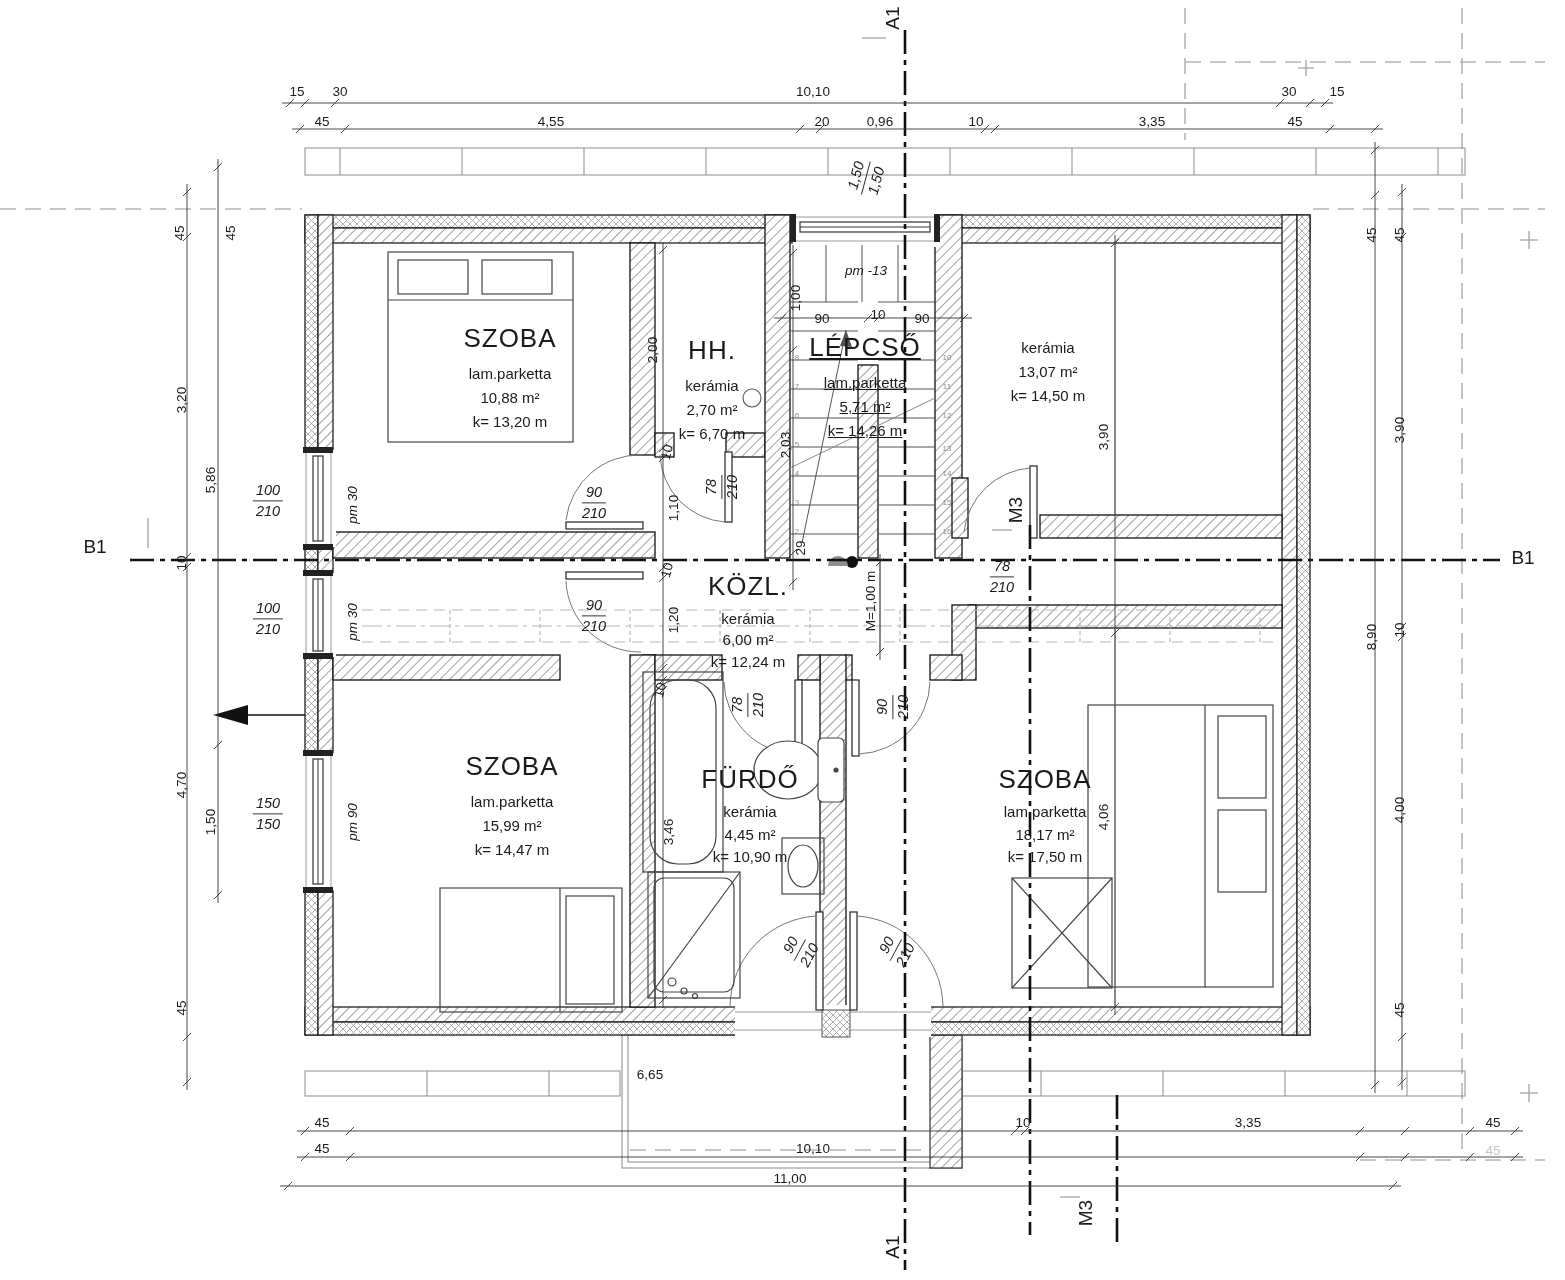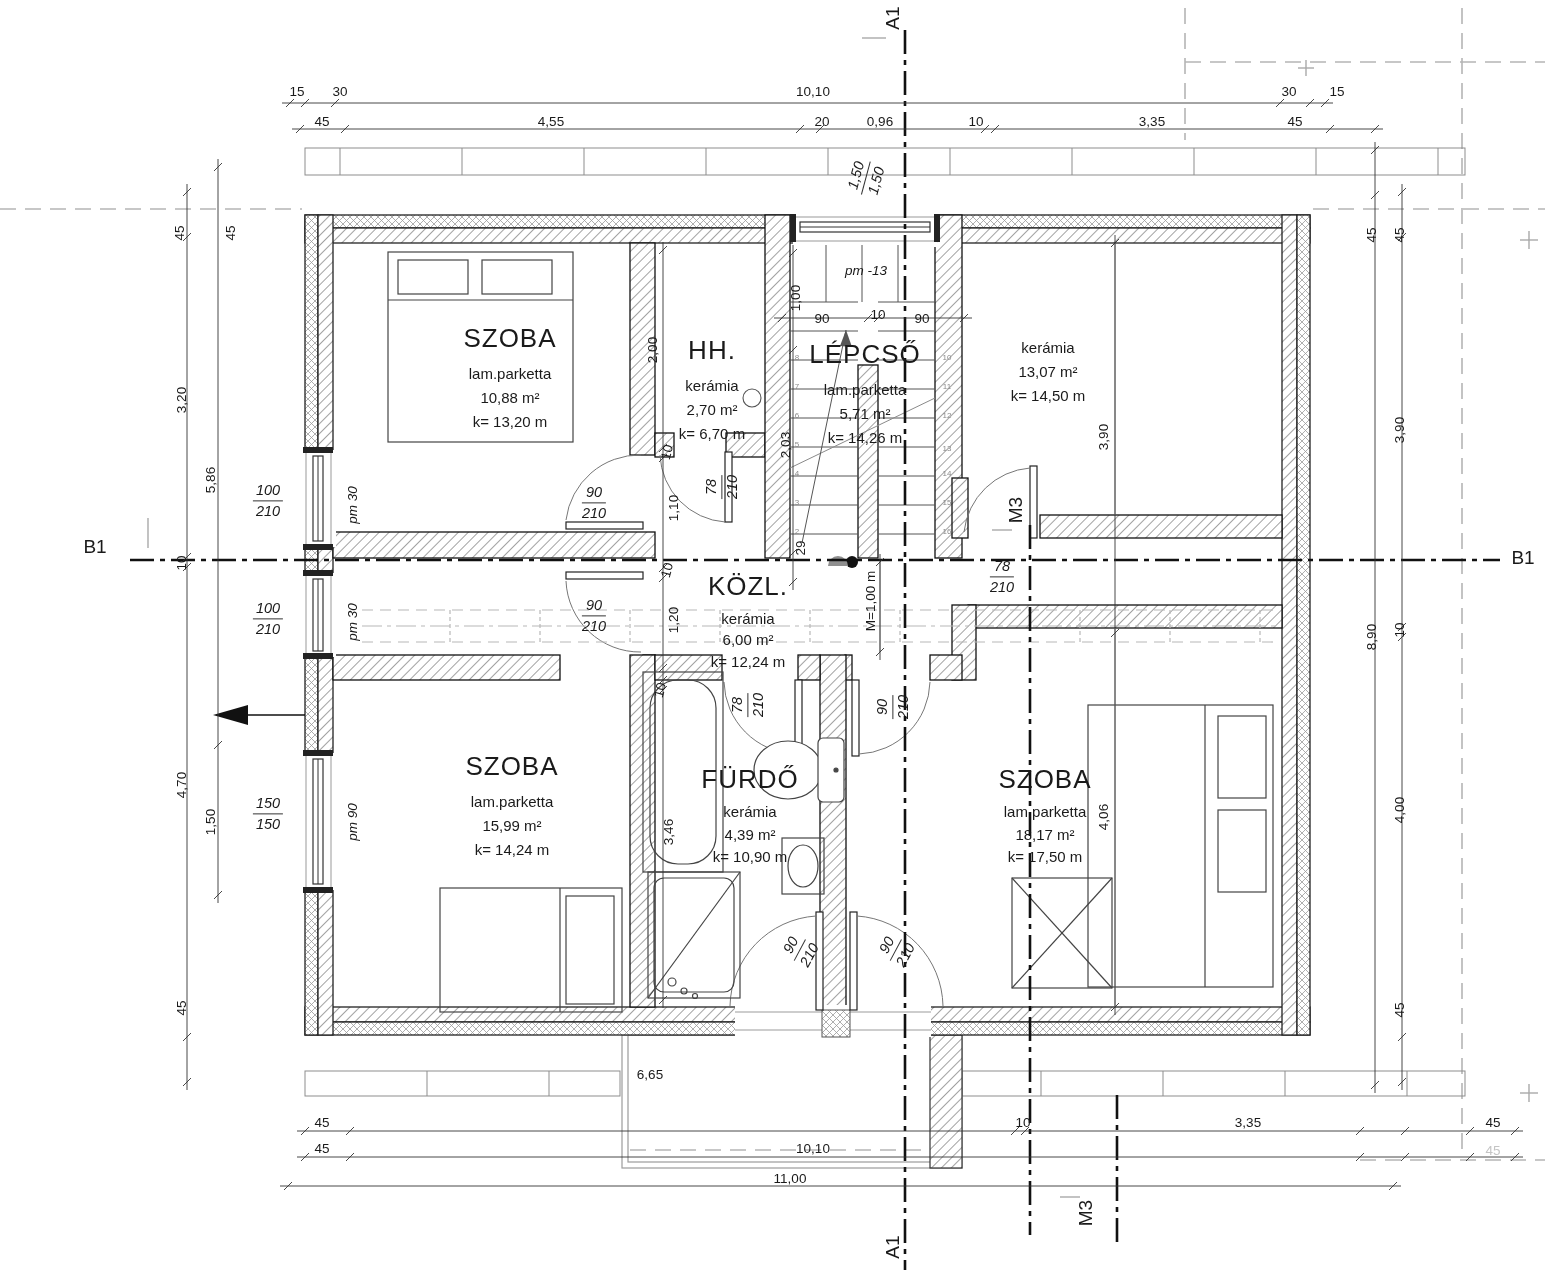--- a/index.html
+++ b/index.html
@@ -311,47 +311,47 @@
     <span class="ln">lam.parketta</span>
     <span class="ln">10,88 m²</span>
     <span class="ln">k= 13,20 m</span>
   </div>
   <div class="room" style="left:630px;top:330px;width:164px;">
     <span class="nm">HH.</span>
     <span class="ln">kerámia</span>
     <span class="ln">2,70 m²</span>
     <span class="ln">k= 6,70 m</span>
   </div>
-  <div class="room" style="left:782px;top:334px;width:166px;">
+  <div class="room" style="left:782px;top:327px;width:166px;text-decoration:underline;">
     <span class="nm">LÉPCSŐ</span>
     <span class="ln">lam.parketta</span>
     <span class="ln">5,71 m²</span>
     <span class="ln">k= 14,26 m</span>
   </div>
   <div class="room" style="left:948px;top:336px;width:200px;">
     <span class="ln">kerámia</span>
     <span class="ln">13,07 m²</span>
     <span class="ln">k= 14,50 m</span>
   </div>
   <div class="room" style="left:648px;top:568px;width:200px;line-height:1.45;">
     <span class="nm">KÖZL.</span>
     <span class="ln">kerámia</span>
     <span class="ln">6,00 m²</span>
     <span class="ln">k= 12,24 m</span>
   </div>
   <div class="room" style="left:402px;top:746px;width:220px;">
     <span class="nm">SZOBA</span>
     <span class="ln">lam.parketta</span>
     <span class="ln">15,99 m²</span>
-    <span class="ln">k= 14,24 m</span>
+    <span class="ln">k= 14,47 m</span>
   </div>
   <div class="room" style="left:660px;top:760px;width:180px;line-height:1.5;">
     <span class="nm">FÜRDŐ</span>
     <span class="ln">kerámia</span>
-    <span class="ln">4,39 m²</span>
+    <span class="ln">4,45 m²</span>
     <span class="ln">k= 10,90 m</span>
   </div>
   <div class="room" style="left:945px;top:760px;width:200px;line-height:1.5;">
     <span class="nm">SZOBA</span>
     <span class="ln">lam.parketta</span>
     <span class="ln">18,17 m²</span>
     <span class="ln">k= 17,50 m</span>
   </div>
 <div class="lbl" style="left: 297px; top: 91px; transform: translate(-50%, -50%);">15</div>
     <div class="lbl" style="left: 340px; top: 91px; transform: translate(-50%, -50%);">30</div>

